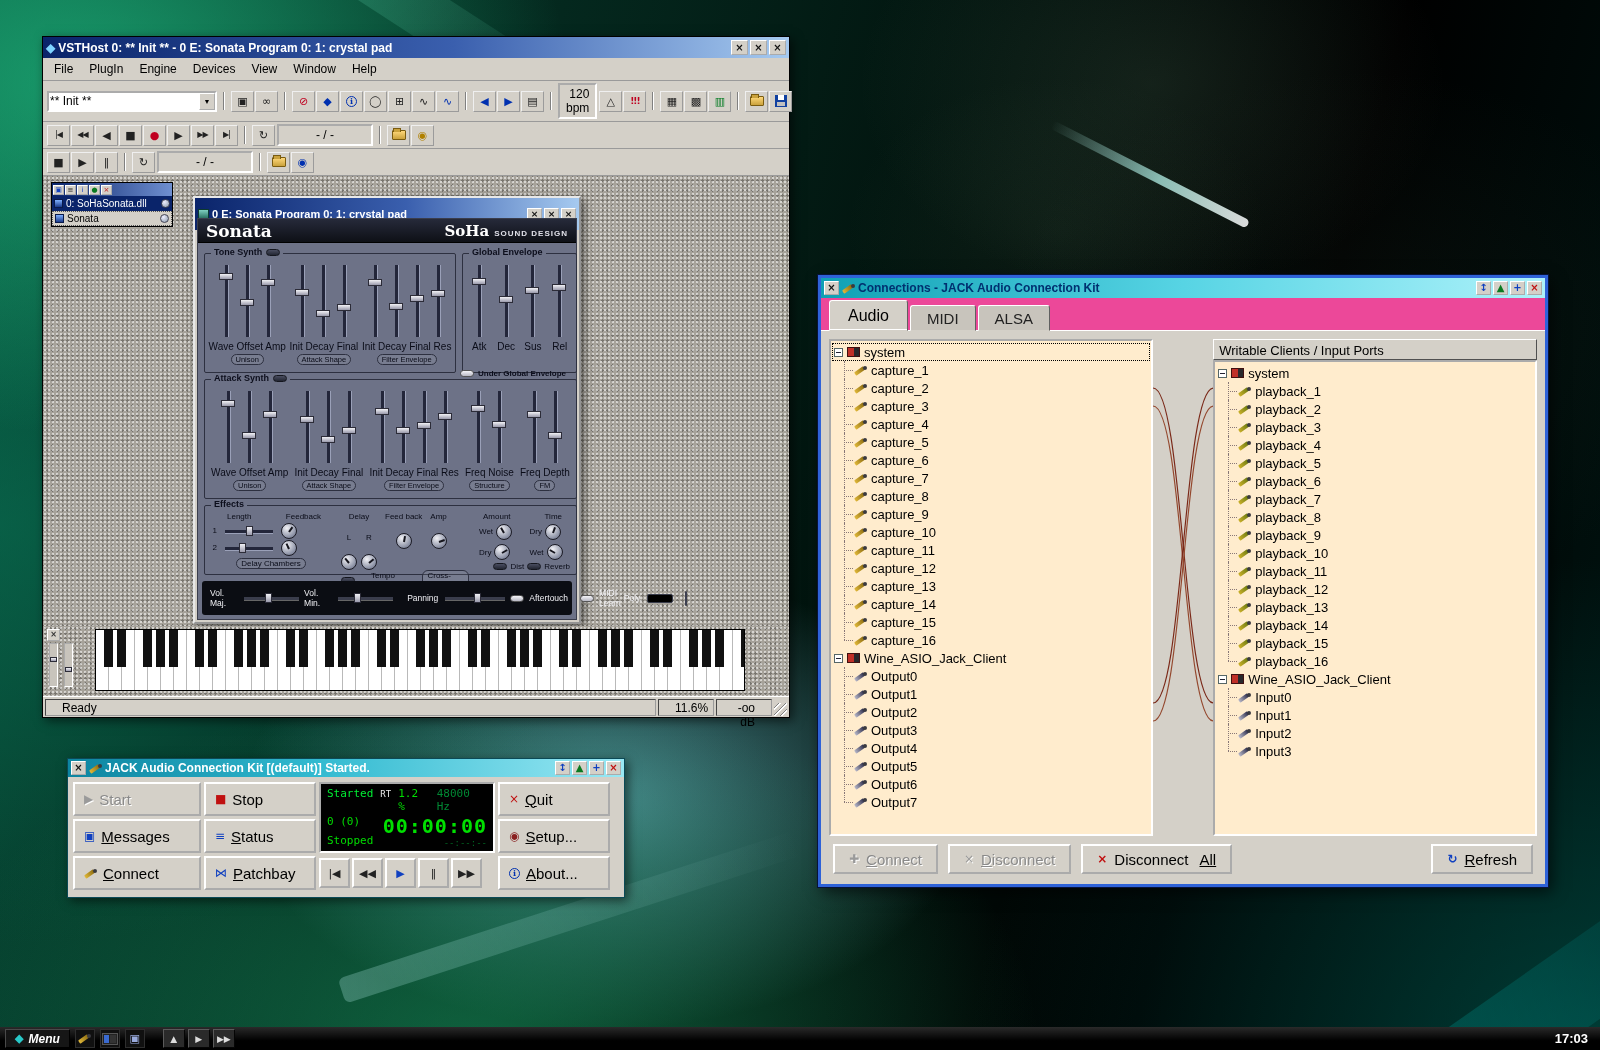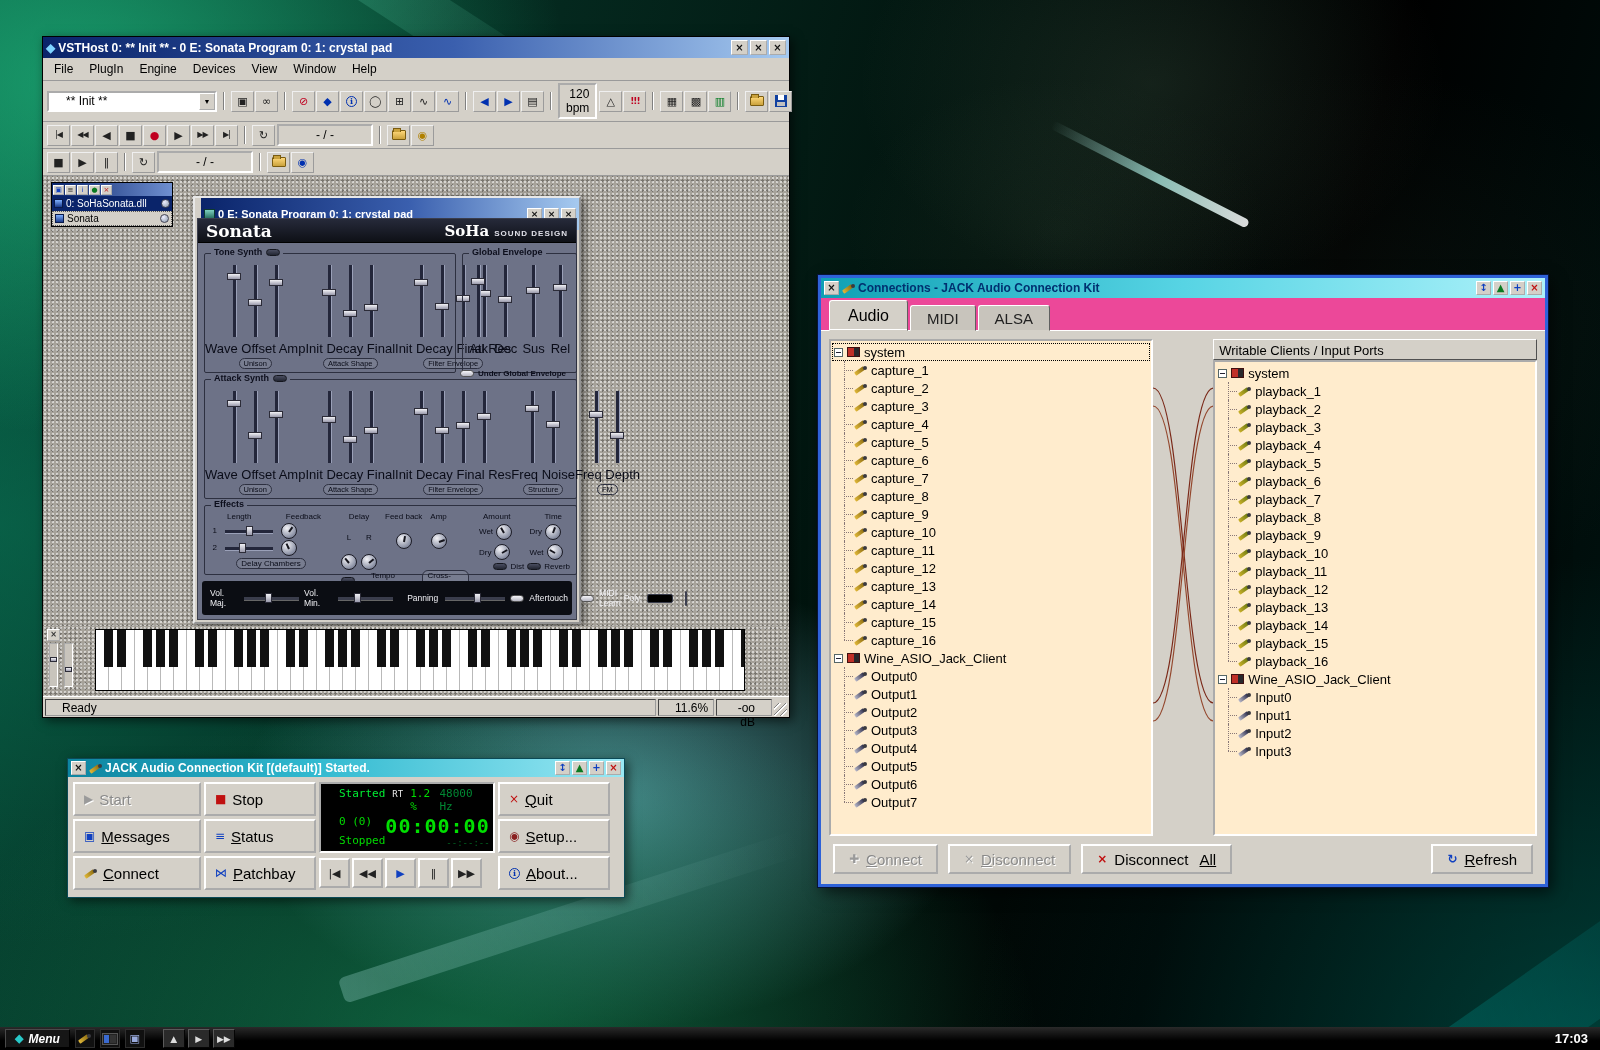--- a/index.html
+++ b/index.html
@@ -59,21 +59,21 @@
   .gi.ci { width:11px; height:11px; border:1px solid #0030b0; border-radius:50%; color:#0030b0;
     font:bold 8px/9px "DejaVu Serif",serif; text-align:center; }
   .gi.folder { width:14px; height:10px; background:linear-gradient(#ffd87a,#caa23c);
     border:1px solid #7a5c10; border-radius:1px; position:relative; }
   .gi.folder::before { content:""; position:absolute; top:-3px; left:0; width:6px; height:3px;
     background:#caa23c; border:1px solid #7a5c10; border-bottom:none; }
   .gi.disk { width:12px; height:12px; background:#1040a0; position:relative; }
   .gi.disk::before { content:""; position:absolute; left:3px; top:0; width:6px; height:5px; background:#fff; }
   .gi.disk::after { content:""; position:absolute; left:2px; bottom:1px; width:8px; height:4px; background:#c0c0c0; }
   .combo { display:flex; width:170px; height:21px; border:2px inset #fff; background:#fff; align-items:center; }
-  .combo input { flex:1; min-width:0; border:none; outline:none; font:12px "Liberation Sans",sans-serif; padding:0 17px; }
+  .combo input { flex:1; min-width:0; border:none; outline:none; font:12px "Liberation Sans",sans-serif; padding:0 1px; }
   .combo .arrow { width:16px; height:100%; background:#d4d0c8; border:1px outset #fff;
     font-size:7px; display:flex; align-items:center; justify-content:center; }
   .disp { border:2px inset #fff; background:#d4d0c8; padding:2px 6px; font-size:12px; }
 
   
   #vsthost { left:42px; top:36px; width:748px; height:682px; display:flex; flex-direction:column; }
   .rack { position:relative; flex:1; overflow:hidden;
     background-color:#a6a29a;
     background-image:radial-gradient(rgba(255,255,255,.55) 1px,transparent 1.4px),
                      radial-gradient(rgba(0,0,0,.28) 1px,transparent 1.4px);
@@ -116,21 +116,21 @@
   .miniwin li { display:flex; align-items:center; gap:3px; height:15px; padding:0 2px; font-size:10px; white-space:nowrap; overflow:hidden; }
   .miniwin li:nth-child(1) { background:#0a246a; color:#fff; }
   .miniwin li:nth-child(2) { border:1px dotted #555; }
   .mrow-ic { width:9px; height:9px; flex:none; background:linear-gradient(#7fb0ff,#1a3a8a); border:1px solid #0a1a4a; }
   .circ-sm { width:9px; height:9px; flex:none; margin-left:auto; border-radius:50%;
     border:1px solid #445; background:radial-gradient(circle at 35% 30%,#eef,#89a); }
 
   
   .sonata-win { position:absolute; left:150px; top:20px; width:388px; height:428px;
     border:2px outset #e8e8e8; background:#d4d0c8; box-shadow:3px 3px 9px rgba(0,0,0,.5); }
-  .sonata-win .titlebar { height:32px; font-size:11px;margin-left:6px; }
+  .sonata-win .titlebar { height:32px; font-size:11px; }
   .sonata-win .wbtn { width:15px; height:13px; font-size:9px; }
   .sticon { width:11px; height:11px; flex:none; background:linear-gradient(#7fd0c0,#206858); border:1px solid #0c3a30; }
   .synth { position:absolute; left:2px; right:2px; top:20px; bottom:2px; background:#6d7287; border:1px solid #3a3d4c; }
   .s-head { height:24px; background:linear-gradient(#262a3a,#0e1016); border-bottom:1px solid #000;
     display:flex; justify-content:space-between; align-items:center; padding:0 8px; }
   .s-brand { font-family:"DejaVu Serif",serif; font-weight:bold; font-size:17px; color:#fff; }
   .s-brand2 { display:flex; align-items:baseline; gap:5px; color:#fff; }
   .s-brand2 .b2a { font-family:"DejaVu Serif",serif; font-weight:bold; font-size:15px; }
   .s-brand2 .b2b { font-size:8px; letter-spacing:1px; color:#e0e0e8; font-weight:bold; }
   .sbox { position:absolute; border:1px solid #2d3040; border-radius:2px; }
@@ -144,21 +144,21 @@
   .box-attack { left:6px;  top:160px; width:373px; height:120px; }
   .box-fx     { left:6px;  top:286px; width:373px; height:70px;  }
   .srow { display:flex; justify-content:space-evenly; align-items:flex-start; height:100%; padding-top:8px; }
   .sgroup { display:flex; flex-direction:column; align-items:center; }
   .sliders { display:flex; }
   .vslider { width:21px; height:78px; position:relative; }
   .vslider::before { content:""; position:absolute; left:9px; top:3px; bottom:3px; width:3px;
     background:#23263a; border-right:1px solid #9aa0b8; }
   .vthumb { position:absolute; left:3px; width:14px; height:7px;
     background:linear-gradient(#f2f2f6,#9a9aac); border:1px solid #2c2c38; }
-  .slabels { font-size:13px; color:#0a0c18; white-space:nowrap; margin-top:1px; }
+  .slabels { font-size:10px; color:#0a0c18; white-space:nowrap; margin-top:1px; }
   .scaption { font-size:7.5px; color:#0a0c18; border:1px solid #2d3040; border-radius:6px;
     padding:0 4px; margin-top:2px; background:rgba(255,255,255,.08); white-space:nowrap; }
   .under-env { position:absolute; right:10px; top:150px; display:flex; gap:4px; align-items:center;
     font-size:8px; color:#0c0e1c; font-weight:bold; }
   
   .fx-wrap { display:flex; height:100%; padding:6px 6px 3px; gap:10px; font-size:8px; color:#0a0c18; }
   .fx-left { width:120px; display:flex; flex-direction:column; }
   .fx-heads { display:flex; justify-content:space-between; padding:0 10px 1px 16px; }
   .fx-row { display:flex; align-items:center; gap:6px; height:17px; }
   .fx-num { width:6px; text-align:right; }
@@ -200,21 +200,21 @@
   .jgrid { display:grid; grid-template-columns:128px 112px 176px 112px; grid-template-rows:34px 34px 34px;
     gap:3px; padding:5px; }
   .jbtn { border:2px outset #fff; background:#d4d0c8; display:flex; align-items:center; gap:6px;
     padding:0 0 0 9px; font-size:15px; }
   .jbtn .lbl { display:block; }
   .jbtn .lbl.u::first-letter { text-decoration:underline; }
   .jbtn.disabled { color:#8a8a8a; text-shadow:1px 1px 0 #fff; }
   .jicon { font-family:"DejaVu Sans",sans-serif; font-size:12px; line-height:1; flex:none; }
   .jicon.red { color:#c01010; } .jicon.blue { color:#1040c0; } .jicon.maroon { color:#8a2020; }
   .jicon.gray { color:#9a9a9a; }
-  .jdisplay { grid-column:3; grid-row:1 / span 2; background:#000; border:2px inset #fff; padding:3px 18px;
+  .jdisplay { grid-column:3; grid-row:1 / span 2; background:#000; border:2px inset #fff; padding:3px 6px;
     font-family:"DejaVu Sans Mono",monospace; color:#00dd00; display:flex; flex-direction:column; overflow:hidden; }
   .jd1 { display:flex; gap:7px; font-size:11px; align-items:baseline; }
   .jd1 .st { color:#00ee33; } .jd1 .rt { color:#e8e8e8; font-size:9px; } .jd1 .dsp { color:#00dd00; }
   .jd1 .rate { color:#008833; }
   .jd-main { display:flex; flex:1; }
   .jd-left { display:flex; flex-direction:column; justify-content:space-between; font-size:11px; padding:2px 0 1px; }
   .jd-right { margin-left:auto; display:flex; flex-direction:column; align-items:flex-end; justify-content:center; }
   .jclock { font-size:20px; font-weight:bold; letter-spacing:1px; color:#00e000; }
   .jttime { font-size:9px; color:#006622; }
   .jtransport { grid-column:3; grid-row:3; display:flex; gap:2px; align-items:center; }

